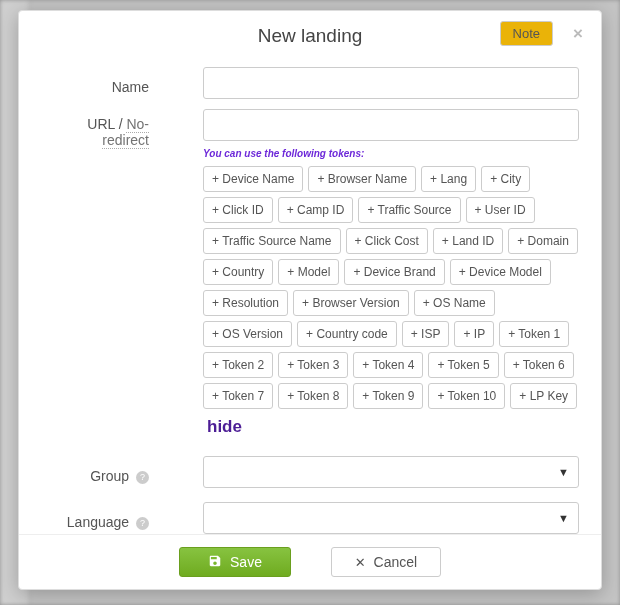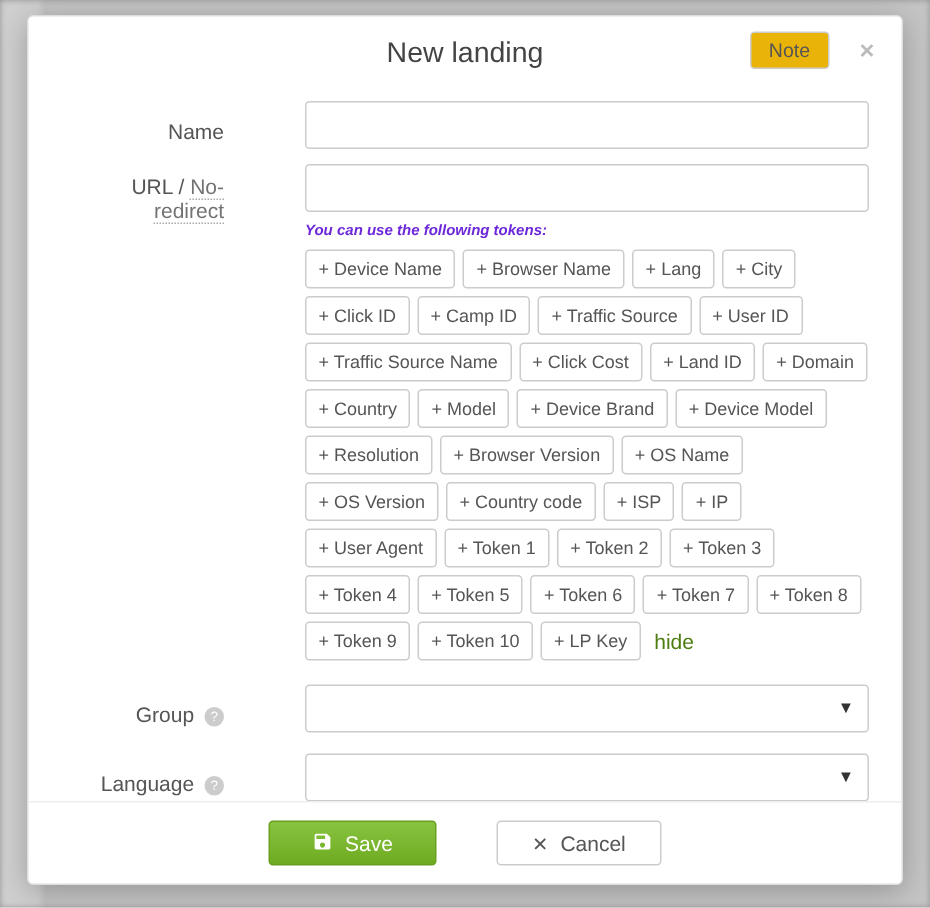--- a/index.html
+++ b/index.html
@@ -144,24 +144,25 @@
       padding: 3px 8px;
       font-size: 12px;
       color: #555;
       background: #fff;
       border: 1px solid #ccc;
       border-radius: 3px;
       cursor: pointer;
       line-height: 18px;
     }
     .hide-link {
-      color: #4d7c0f;
-      font-size: 14px;
+      color: #4c1d95;
+      font-size: 17px;
       cursor: pointer;
       padding: 3px 4px;
+      font-weight: bold;
     }
     .modal-footer {
       border-top: 1px solid #eee;
       padding: 12px 0;
       display: flex;
       justify-content: center;
       gap: 40px;
     }
     .btn-save {
       background: #78b728;
@@ -243,21 +244,20 @@
             <span class="token-btn">+ Model</span>
             <span class="token-btn">+ Device Brand</span>
             <span class="token-btn">+ Device Model</span>
             <span class="token-btn">+ Resolution</span>
             <span class="token-btn">+ Browser Version</span>
             <span class="token-btn">+ OS Name</span>
             <span class="token-btn">+ OS Version</span>
             <span class="token-btn">+ Country code</span>
             <span class="token-btn">+ ISP</span>
             <span class="token-btn">+ IP</span>
-            <span class="token-btn">+ User Agent</span>
             <span class="token-btn">+ Token 1</span>
             <span class="token-btn">+ Token 2</span>
             <span class="token-btn">+ Token 3</span>
             <span class="token-btn">+ Token 4</span>
             <span class="token-btn">+ Token 5</span>
             <span class="token-btn">+ Token 6</span>
             <span class="token-btn">+ Token 7</span>
             <span class="token-btn">+ Token 8</span>
             <span class="token-btn">+ Token 9</span>
             <span class="token-btn">+ Token 10</span>

